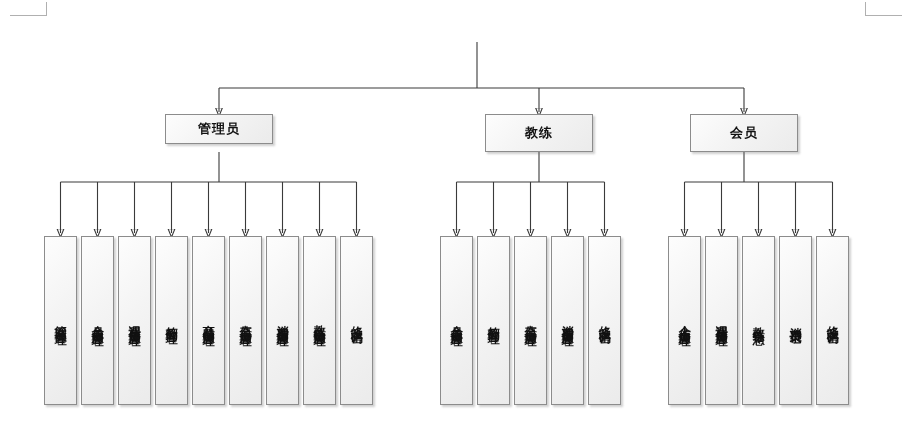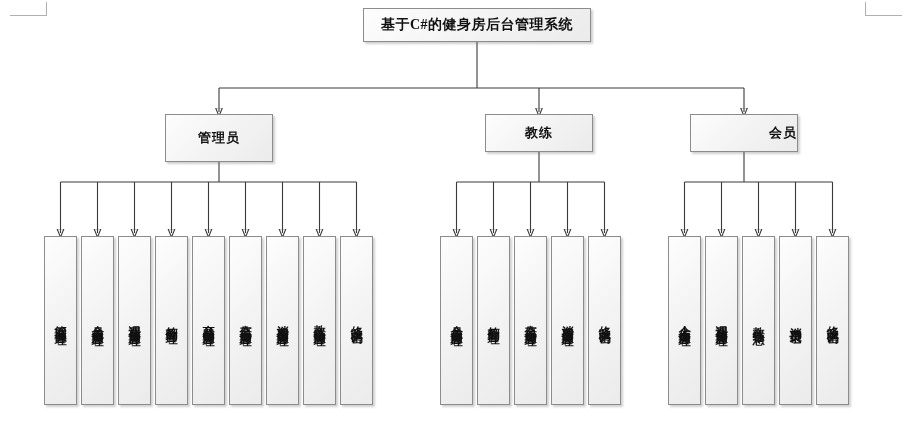--- a/index.html
+++ b/index.html
@@ -138,32 +138,29 @@
         <line x1="744" y1="152" x2="744" y2="182"></line>
         <line x1="684.5" y1="182" x2="832.5" y2="182"></line>
         <line x1="684.5" y1="182" x2="684.5" y2="233" marker-end="url(#arrow)"></line>
         <line x1="721.5" y1="182" x2="721.5" y2="233" marker-end="url(#arrow)"></line>
         <line x1="758.5" y1="182" x2="758.5" y2="233" marker-end="url(#arrow)"></line>
         <line x1="795.5" y1="182" x2="795.5" y2="233" marker-end="url(#arrow)"></line>
         <line x1="832.5" y1="182" x2="832.5" y2="233" marker-end="url(#arrow)"></line>
       </g>
   </svg>
 
-  <div class="node node-root" style="left:363px; top:8px; width:228px; height:34px;">
-    <span>基于C#的健身房后台管理系统</span>
-  </div>
 
   <div id="node-layer">
-      <div class="node node-level2" style="left: 165px; top: 114px; width: 108px; height: 48px;">
+      <div class="node node-level2" style="left: 165px; top: 114px; width: 108px; height: 30px;">
         <span>管理员</span>
       </div>
       <div class="node node-level2" style="left: 485px; top: 114px; width: 108px; height: 38px; font-family: Liberation Mono, monospace;">
         <span>教练</span>
       </div>
-      <div class="node node-level2" style="left: 690px; top: 114px; width: 108px; height: 38px; justify-content: flex-end;">
+      <div class="node node-level2" style="left: 690px; top: 114px; width: 108px; height: 38px;">
         <span>会员</span>
       </div>
       <div class="node node-leaf" style="left: 44px; top: 236px; width: 33px; height: 169px;">
         <span class="leaf-text">管理员管理</span>
       </div>
       <div class="node node-leaf" style="left: 81px; top: 236px; width: 33px; height: 169px;">
         <span class="leaf-text">会员信息管理</span>
       </div>
       <div class="node node-leaf" style="left: 118px; top: 236px; width: 33px; height: 169px;">
         <span class="leaf-text">课程信息管理</span>

